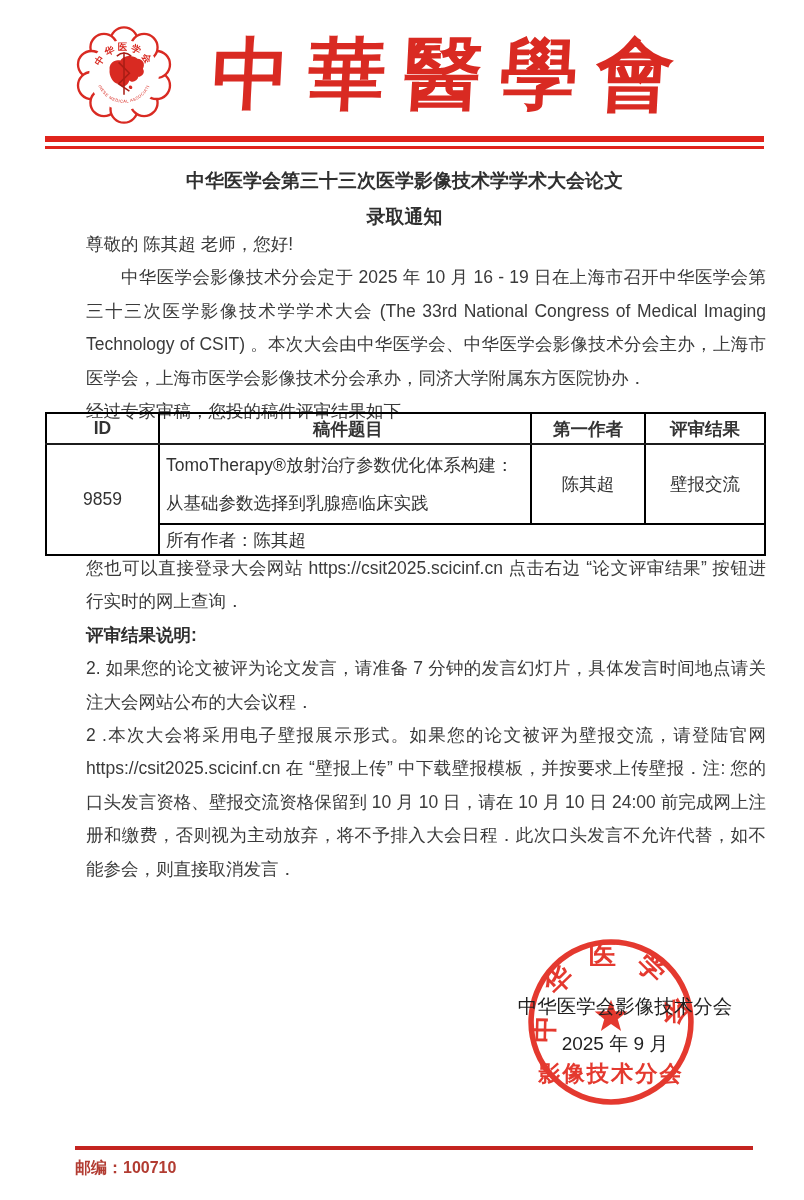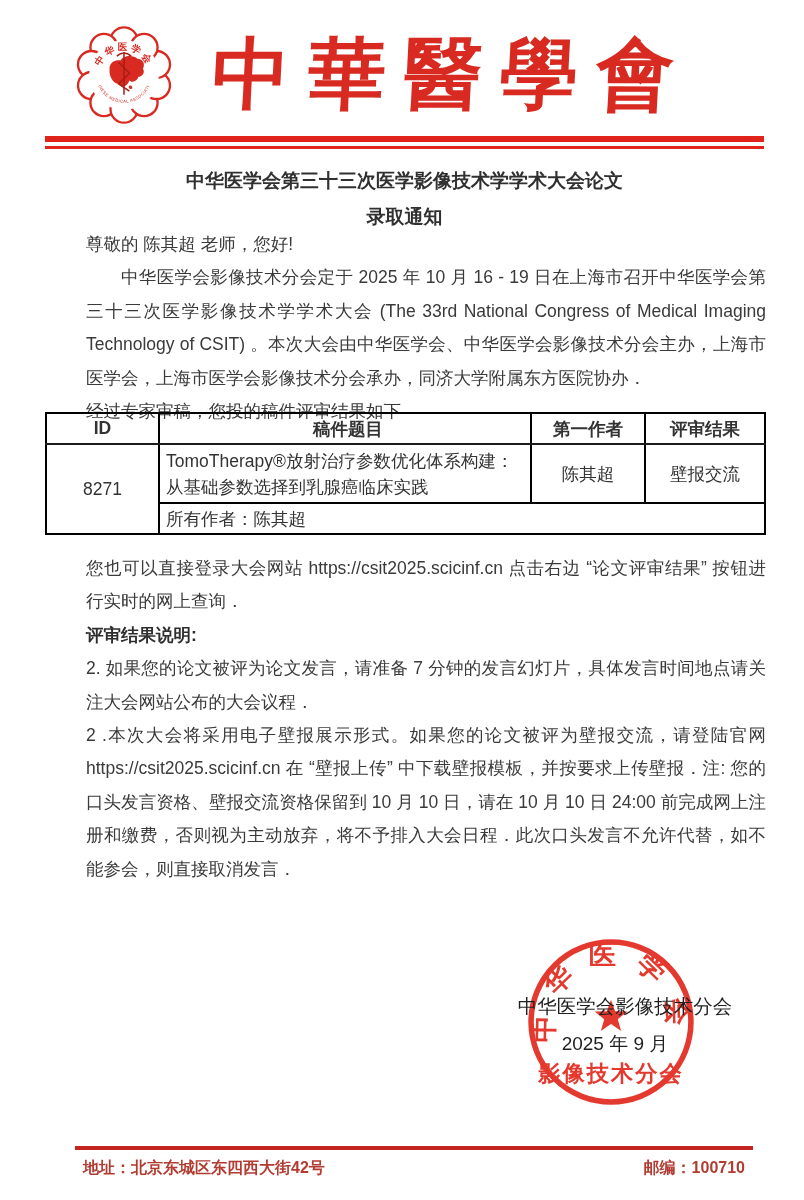--- a/index.html
+++ b/index.html
@@ -28,21 +28,21 @@
   .body-block p{margin:0;}
   p.indent{text-indent:2em;}
   .section-heading{font-weight:bold;color:#2e2e2e;margin:0;}
   
   .review-table{position:absolute;top:412px;left:45px;width:719px;border-collapse:collapse;
     font-size:17.5px;color:#333;table-layout:fixed;border:2px solid #1c1c1c;}
   .review-table th,.review-table td{border:2px solid #000000;padding:1px 6px;}
   .review-table th{font-weight:bold;height:27px;border-bottom:2px solid #1c1c1c;}
   .review-table .th-title{text-align:center;padding-left:12px;}
   .cell-c{text-align:center;}
-  .cell-title{text-align:left;padding-left:12px;line-height:26px;height:55px;margin-top:32px;}
+  .cell-title{text-align:left;padding-left:12px;line-height:38px;height:55px;margin-top:32px;}
   .cell-authors{text-align:left;padding-left:12px;height:27px;}
   
   .sig-area{position:absolute;top:936px;left:460px;width:320px;height:190px;}
   .stamp{position:absolute;left:65px;top:0;width:172px;height:172px;z-index:1;opacity:.93;}
   .sig-org{position:absolute;top:57px;left:30px;width:270px;text-align:center;z-index:2;
     font-size:19.5px;color:#1f1f1f;white-space:nowrap;}
   .sig-date{position:absolute;top:95px;left:20px;width:270px;text-align:center;z-index:2;
     font-size:19px;color:#1f1f1f;}
   
   .footer-rule{position:absolute;top:1146px;left:75px;width:678px;height:4px;background:#c42420;}
@@ -111,21 +111,21 @@
         <col style="width:120px">
     </colgroup>
     <tbody>
       <tr>
         <th>ID</th>
         <th class="th-title">稿件题目</th>
         <th>第一作者</th>
         <th>评审结果</th>
       </tr>
       <tr>
-        <td class="cell-c" rowspan="2">8271</td>
+        <td class="cell-c" rowspan="2">9859</td>
         <td class="cell-title">TomoTherapy®放射治疗参数优化体系构建：从基础参数选择到乳腺癌临床实践</td>
         <td class="cell-c">陈其超</td>
         <td class="cell-c">壁报交流</td>
       </tr>
       <tr>
         <td class="cell-authors" colspan="3">所有作者：陈其超</td>
       </tr>
     </tbody>
   </table>
 
@@ -147,17 +147,16 @@
       </text>
       <polygon fill="#e32b20" points="85,63 89.1,74.3 101.2,74.7 91.7,82.2 95,93.8 85,87 75,93.8 78.3,82.2 68.8,74.7 80.9,74.3"></polygon>
       <text x="85" y="143" text-anchor="middle" font-size="22" font-weight="bold" fill="#e32b20" letter-spacing="2">影像技术分会</text>
     </svg>
     <div class="sig-org">中华医学会影像技术分会</div>
     <div class="sig-date">2025 年 9 月</div>
   </div>
 
   <div class="footer-rule"></div>
   <div class="footer-text">
-    <span class="addr">地址：北京东城区东四西大街42号</span>
     <span class="post">邮编：100710</span>
   </div>
 
 </div>
 
 </body></html>

